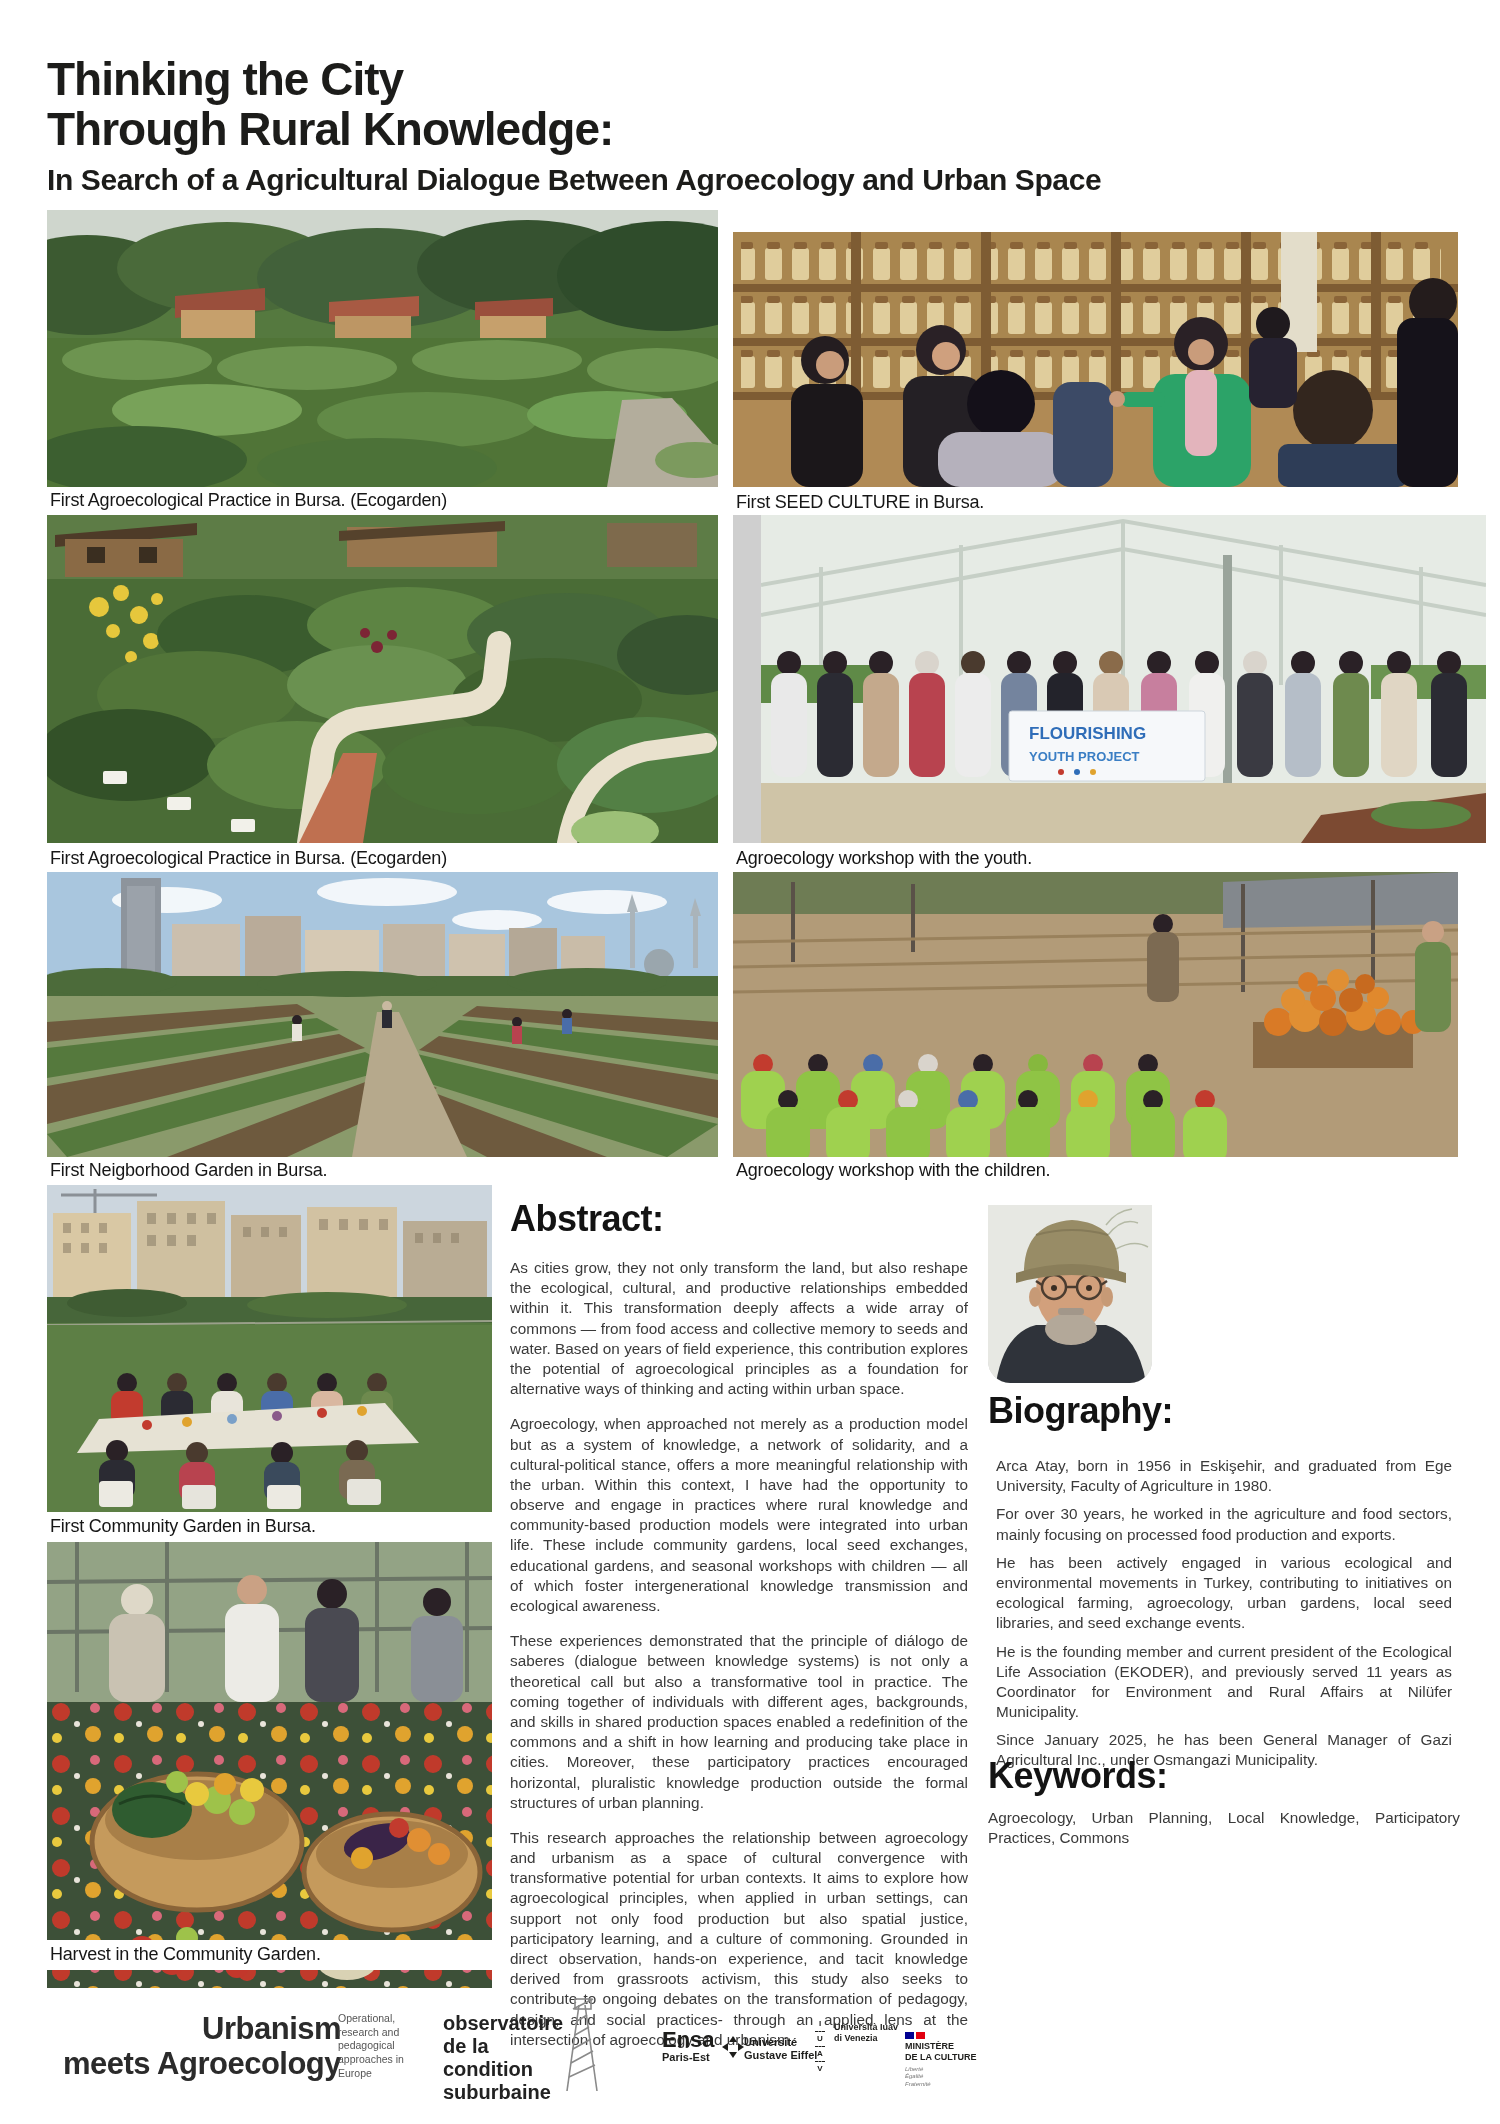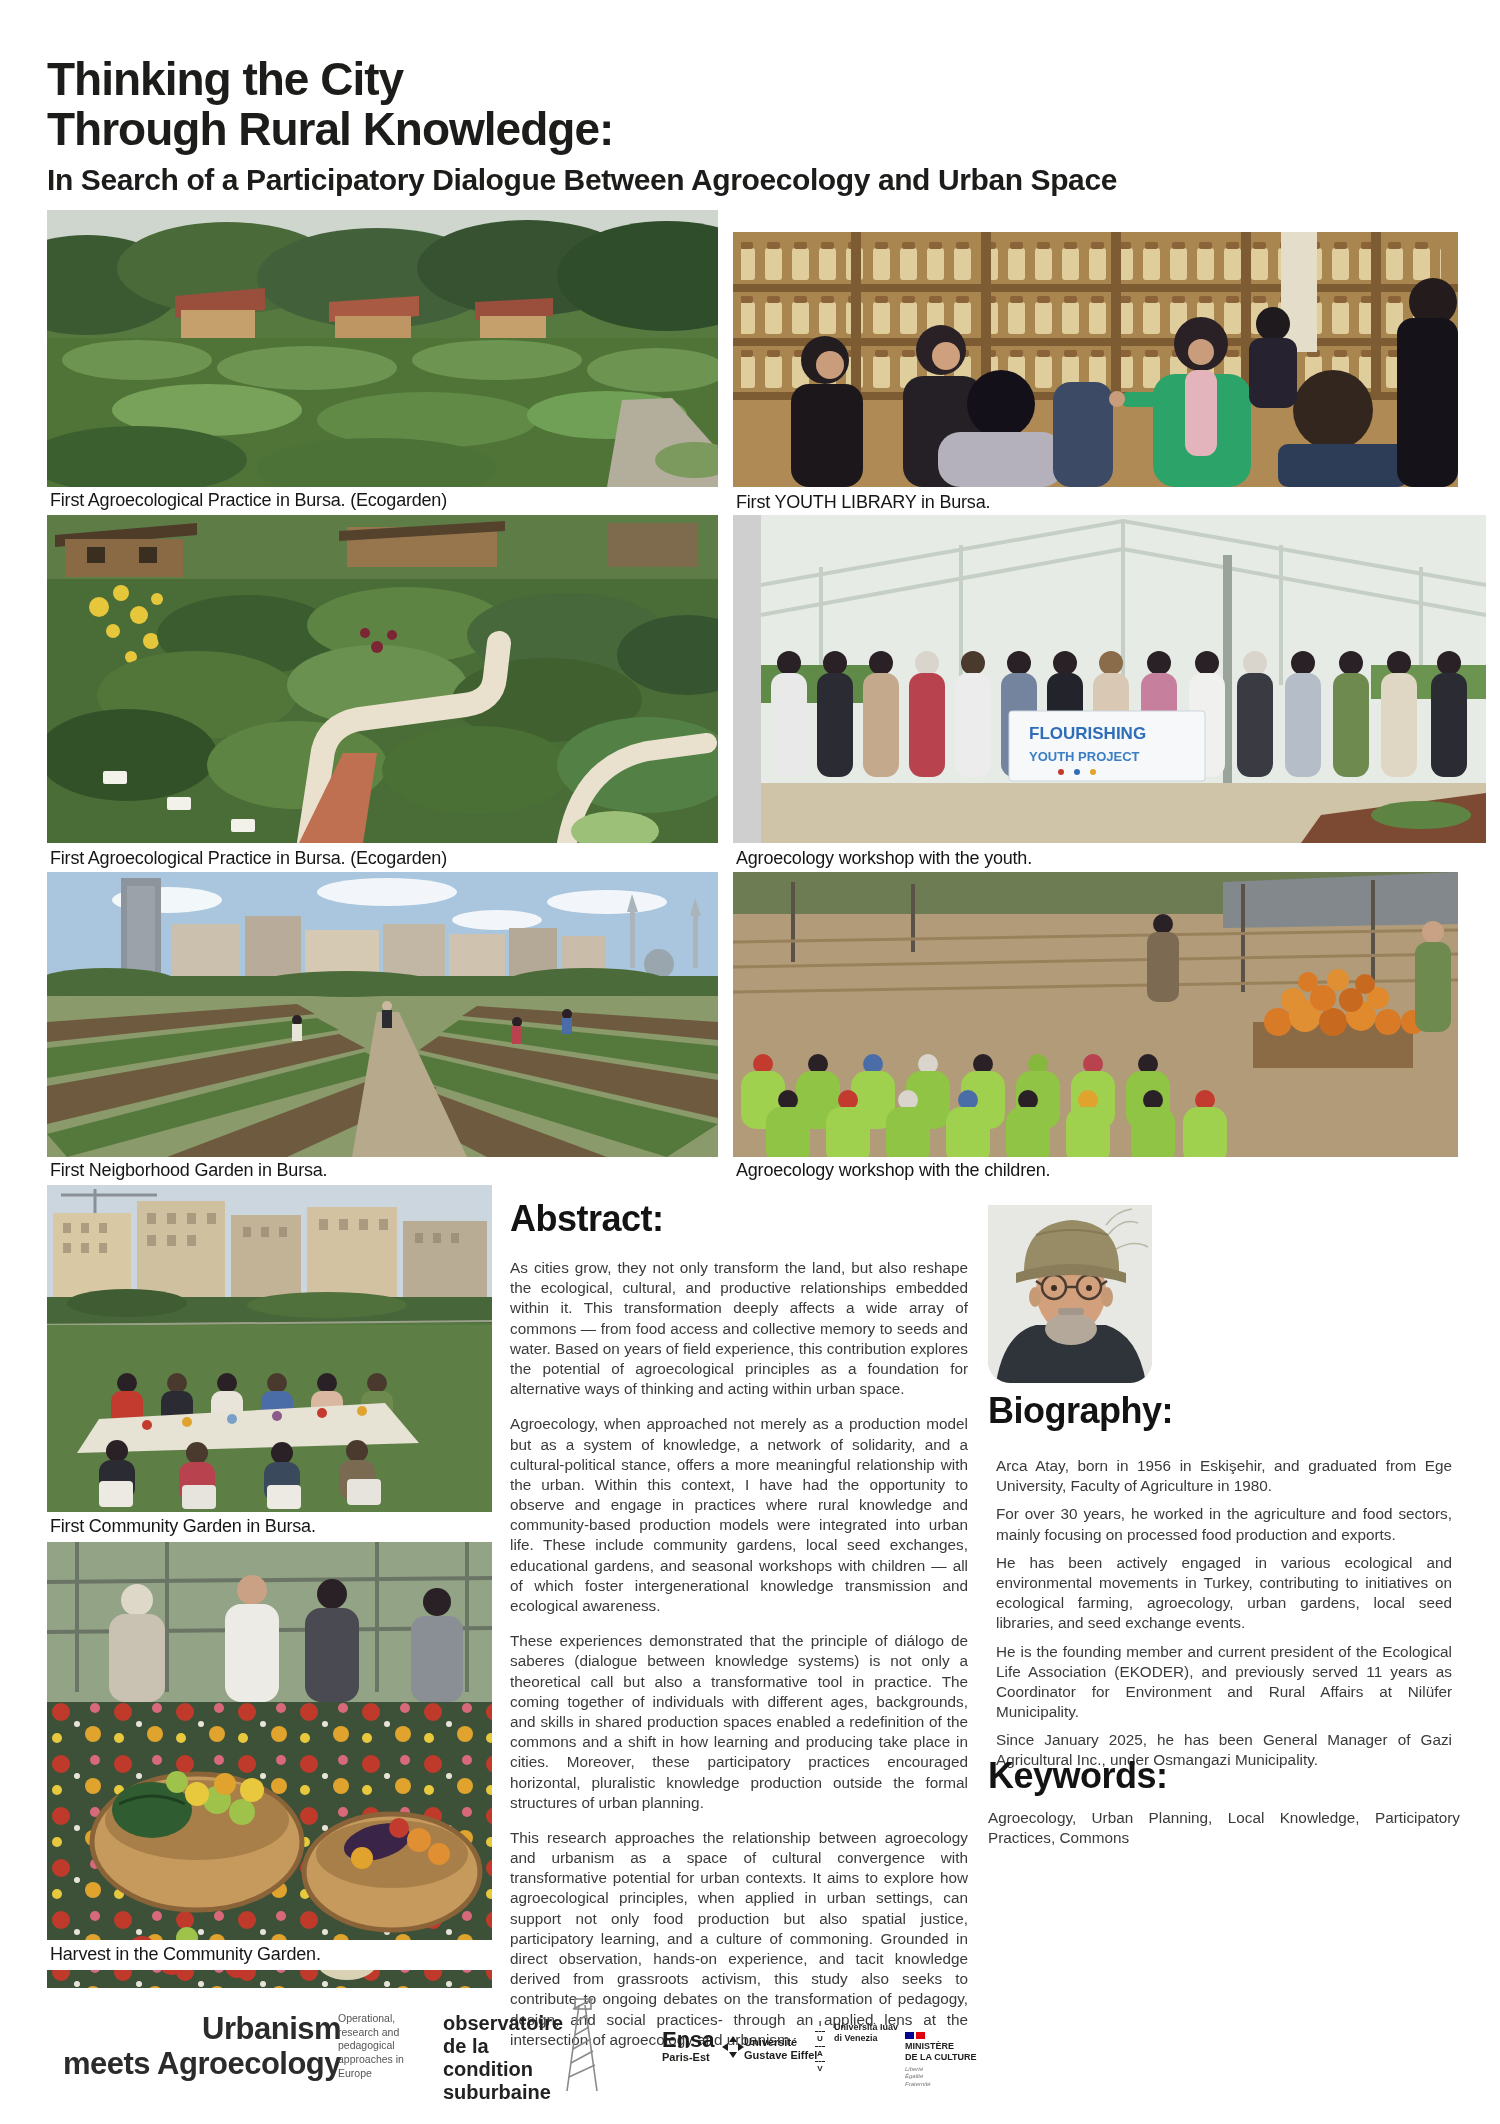--- a/index.html
+++ b/index.html
@@ -36,21 +36,21 @@
   .min-motto{font-size:6px;font-style:italic;color:#777;line-height:1.3;margin-top:3px;}
   .white-band{position:absolute;background:#ffffff;}
 </style>
 </head>
 <body>
 
 <div class="poster">
 
   <div class="title-line" style="top:106px;">Through Rural Knowledge:</div>
   <div class="title-line" style="top:56px;">Thinking the City</div>
-  <div class="subtitle" style="top:163px;">In Search of a Participatory Dialogue Between Agroecology and Urban Space</div>
+  <div class="subtitle" style="top:163px;">In Search of a Agricultural Dialogue Between Agroecology and Urban Space</div>
 
   <div class="ph" style="left:47px;top:210px;width:671px;height:277px;">
     <svg viewBox="0 0 671 277" preserveAspectRatio="none">
       <rect width="671" height="277" fill="#55793f"></rect>
       <rect width="671" height="78" fill="#cfd6cd"></rect>
       <ellipse cx="40" cy="75" rx="95" ry="50" fill="#3c5a31"></ellipse>
       <ellipse cx="180" cy="58" rx="110" ry="46" fill="#4a6a3a"></ellipse>
       <ellipse cx="330" cy="68" rx="120" ry="50" fill="#42613a"></ellipse>
       <ellipse cx="480" cy="58" rx="110" ry="48" fill="#365230"></ellipse>
       <ellipse cx="620" cy="66" rx="110" ry="55" fill="#2f4c2b"></ellipse>
@@ -118,21 +118,21 @@
       <circle cx="600" cy="178" r="40" fill="#33261e"></circle>
       <rect x="545" y="212" width="130" height="43" rx="10" fill="#2e3d57"></rect>
       <circle cx="700" cy="70" r="24" fill="#241c1c"></circle>
       <rect x="664" y="86" width="61" height="169" rx="16" fill="#15121a"></rect>
       <circle cx="540" cy="92" r="17" fill="#1f1a1e"></circle>
       <rect x="516" y="106" width="48" height="70" rx="12" fill="#262230"></rect>
     </svg>
   </div>
 
   <div class="cap" style="left:50px;top:490px;">First Agroecological Practice in Bursa. (Ecogarden)</div>
-  <div class="cap" style="left:736px;top:492px;">First YOUTH LIBRARY in Bursa.</div>
+  <div class="cap" style="left:736px;top:492px;">First SEED CULTURE in Bursa.</div>
 
   <div class="ph" style="left:47px;top:515px;width:671px;height:328px;">
     <svg viewBox="0 0 671 328" preserveAspectRatio="none">
       <rect width="671" height="328" fill="#4a6c36"></rect>
       <rect width="671" height="64" fill="#5d7c46"></rect>
       <polygon points="8,20 150,8 150,20 8,32" fill="#4e3b28"></polygon>
       <rect x="18" y="24" width="118" height="38" fill="#8a6a45"></rect>
       <rect x="40" y="32" width="18" height="16" fill="#3a2e20"></rect>
       <rect x="92" y="32" width="18" height="16" fill="#3a2e20"></rect>
       <rect x="300" y="12" width="150" height="40" fill="#97764e"></rect>

